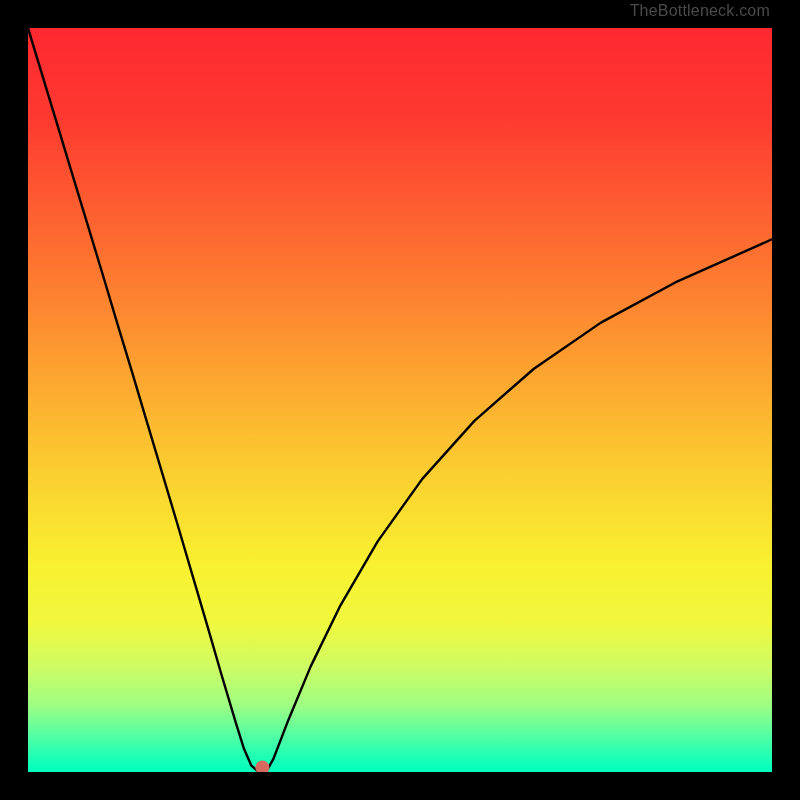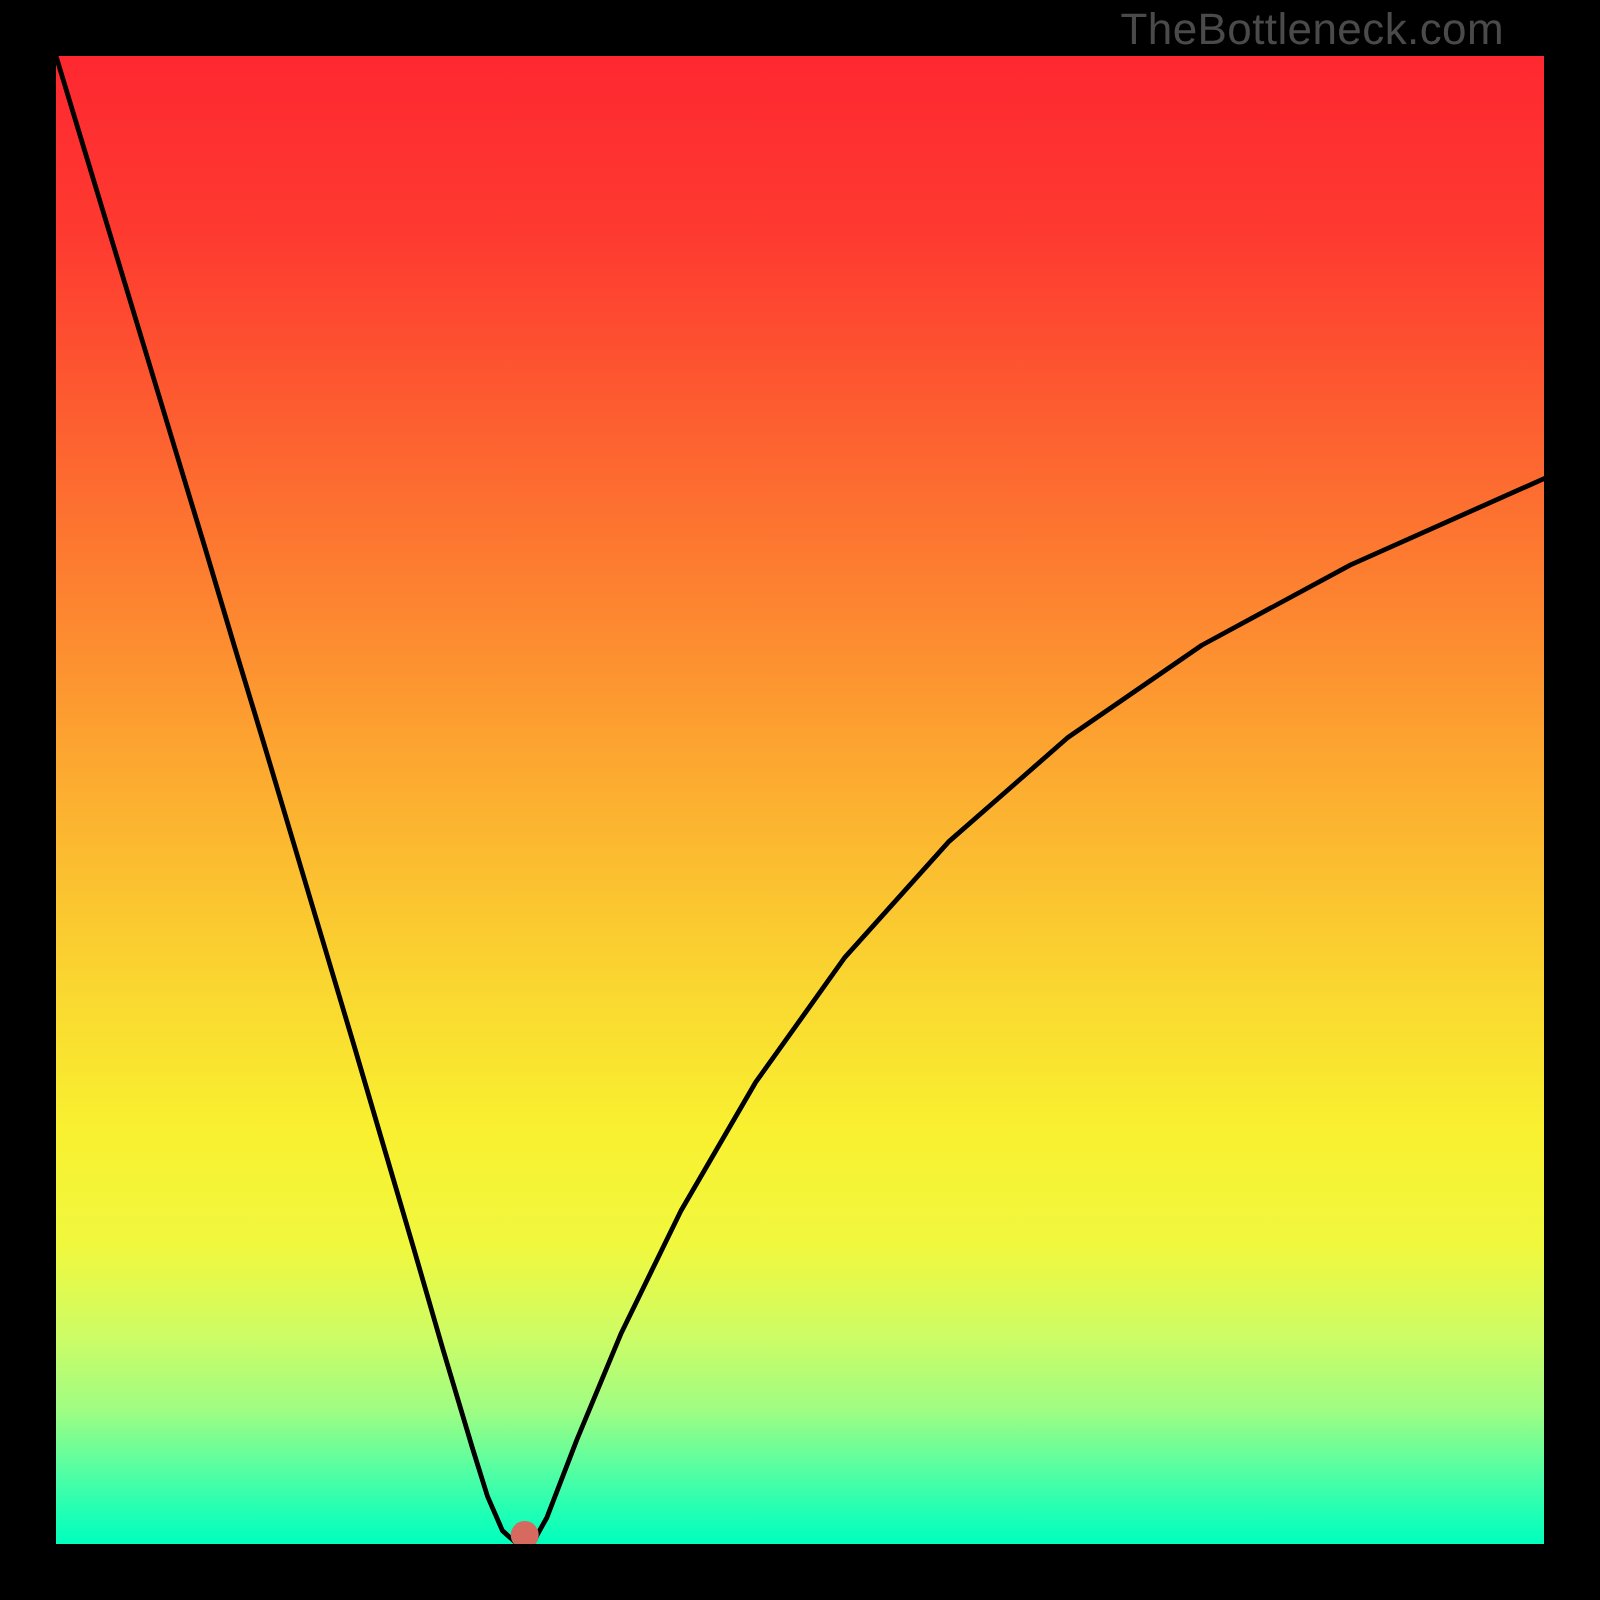--- a/index.html
+++ b/index.html
@@ -22,23 +22,23 @@
   .plot {
     position: absolute;
     left: 0;
     top: 0;
     width: 744px;
     height: 744px;
   }
   .watermark {
     position: absolute;
     top: 2px;
-    right: 48px;
+    right: 30px;
     color: #4a4a4a;
-    font-size: 22px;
+    font-size: 16px;
     font-weight: 500;
     letter-spacing: 0.2px;
   }
 </style>
 </head>
 <body>
 
 <div class="watermark">TheBottleneck.com</div>
 
 <div class="frame">

